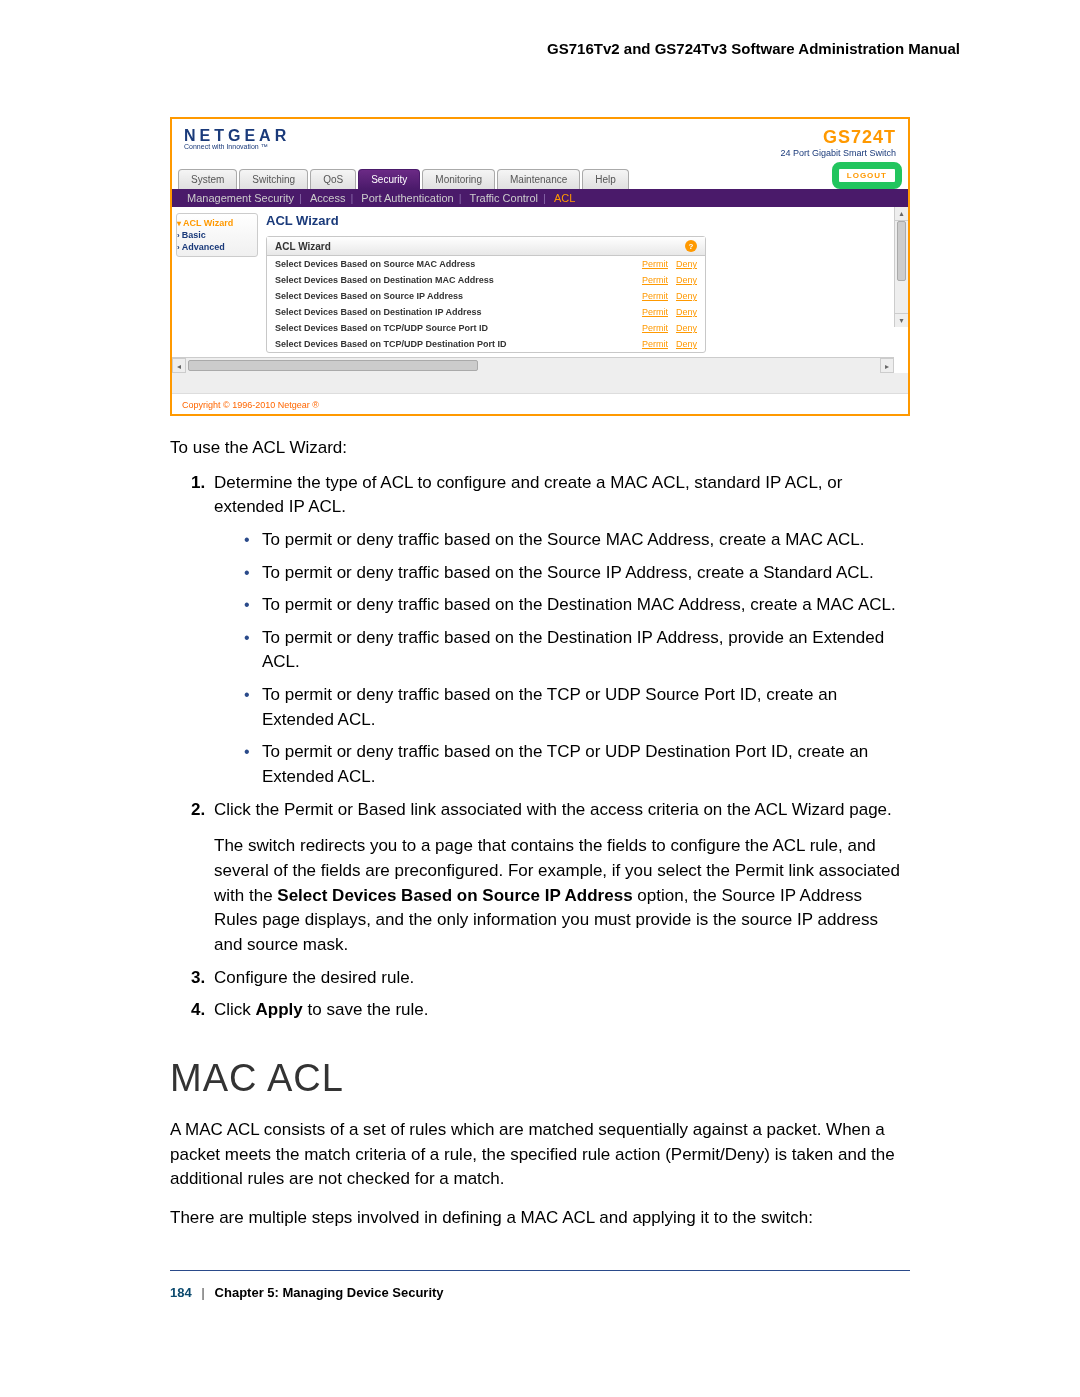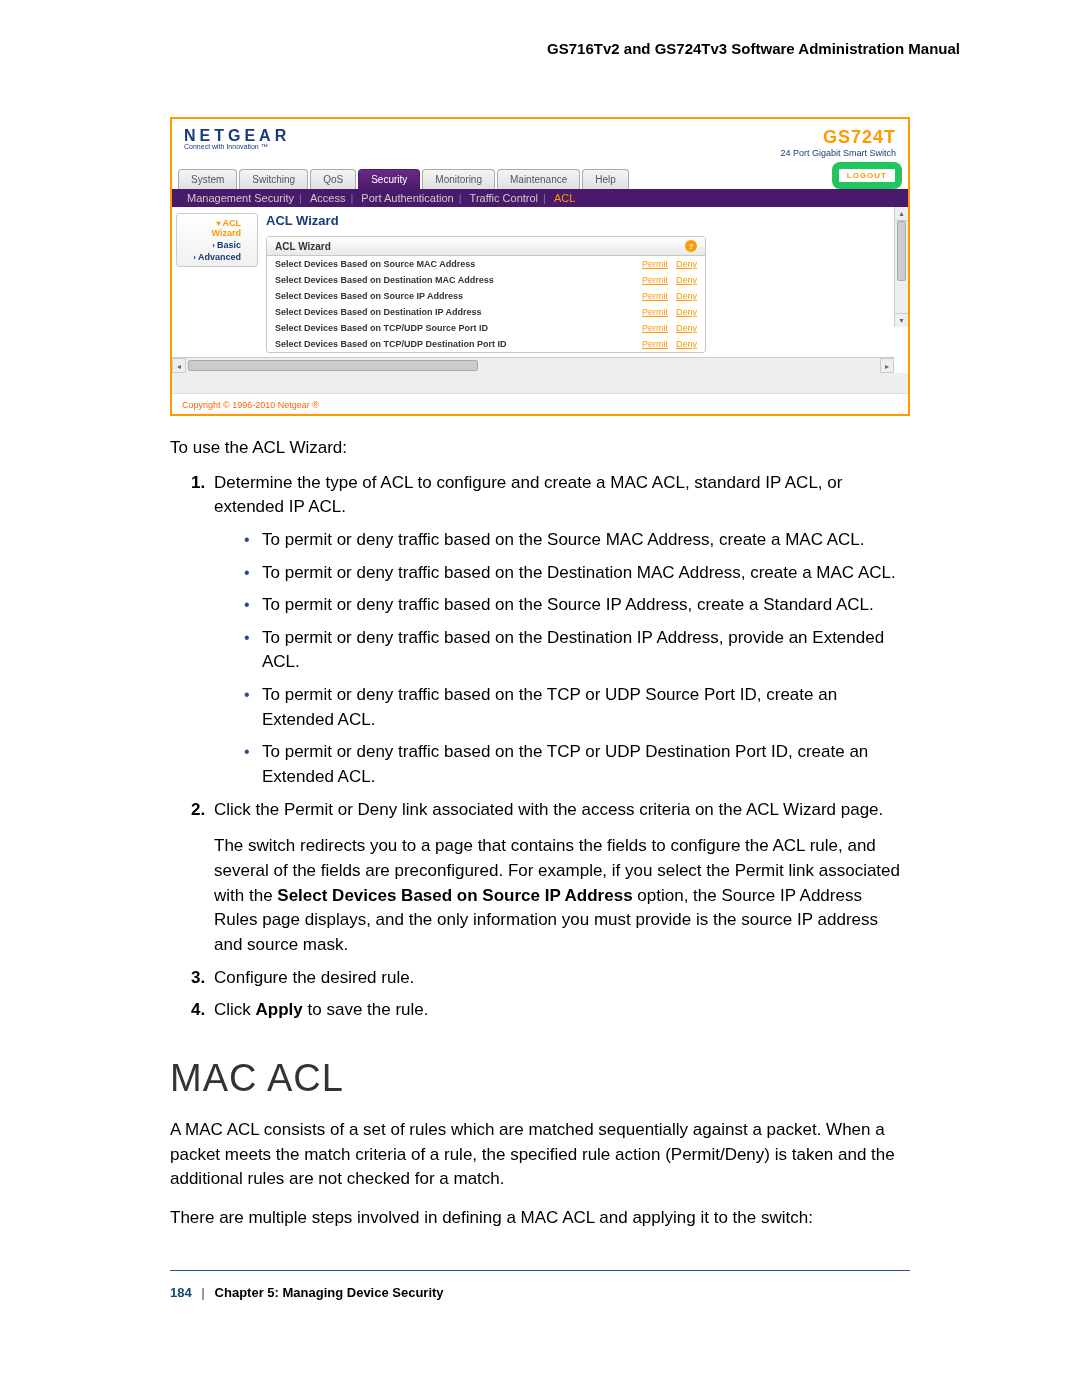--- a/index.html
+++ b/index.html
@@ -106,22 +106,21 @@
     position: relative;
   }
   .sidebar {
     width: 90px;
     padding: 6px 4px;
   }
   .sidebar-box {
     background: linear-gradient(#fff,#f0f0f0);
     border: 1px solid #ccc;
     border-radius: 3px;
-    padding: 3px 16px;
-    text-align: right;
+    padding: 3px 0;
   }
   .sidebar-item {
     font-size: 9px;
     padding: 1px 0;
     cursor: pointer;
   }
   .sidebar-item.active { color: #FF9900; font-weight: bold; }
   .sidebar-item:not(.active) { color: #1a3a7a; font-weight: bold; }
   .sidebar-arrow { font-size:8px; margin-right:2px; }
   .main-panel {
@@ -353,29 +352,29 @@
   <div class="copyright-bar">Copyright © 1996-2010 Netgear ®</div>
 </div>
 
 <div class="doc-body">
   <p>To use the ACL Wizard:</p>
   <ol class="main-list">
     <li>
       <span>Determine the type of ACL to configure and create a MAC ACL, standard IP ACL, or extended IP ACL.</span>
       <ul class="sub-list">
         <li>To permit or deny traffic based on the Source MAC Address, create a MAC ACL.</li>
+        <li>To permit or deny traffic based on the Source IP Address, create a Standard ACL.</li>
         <li>To permit or deny traffic based on the Destination MAC Address, create a MAC ACL.</li>
-        <li>To permit or deny traffic based on the Source IP Address, create a Standard ACL.</li>
         <li>To permit or deny traffic based on the Destination IP Address, provide an Extended ACL.</li>
         <li>To permit or deny traffic based on the TCP or UDP Source Port ID, create an Extended ACL.</li>
         <li>To permit or deny traffic based on the TCP or UDP Destination Port ID, create an Extended ACL.</li>
       </ul>
     </li>
     <li>
-      <span>Click the Permit or Deny link associated with the access criteria on the ACL Wizard page.</span>
+      <span>Click the Permit or Based link associated with the access criteria on the ACL Wizard page.</span>
       <p style="margin-top:12px;">
         <span>The switch redirects you to a page that contains the fields to configure the ACL rule, and several of the fields are preconfigured. For example, if you select the Permit link associated with the </span><b>Select Devices Based on Source IP Address</b><span> option, the Source IP Address Rules page displays, and the only information you must provide is the source IP address and source mask.</span>
       </p>
     </li>
     <li>Configure the desired rule.</li>
     <li>
       <span>Click </span><b>Apply</b><span> to save the rule.</span>
     </li>
   </ol>
 

